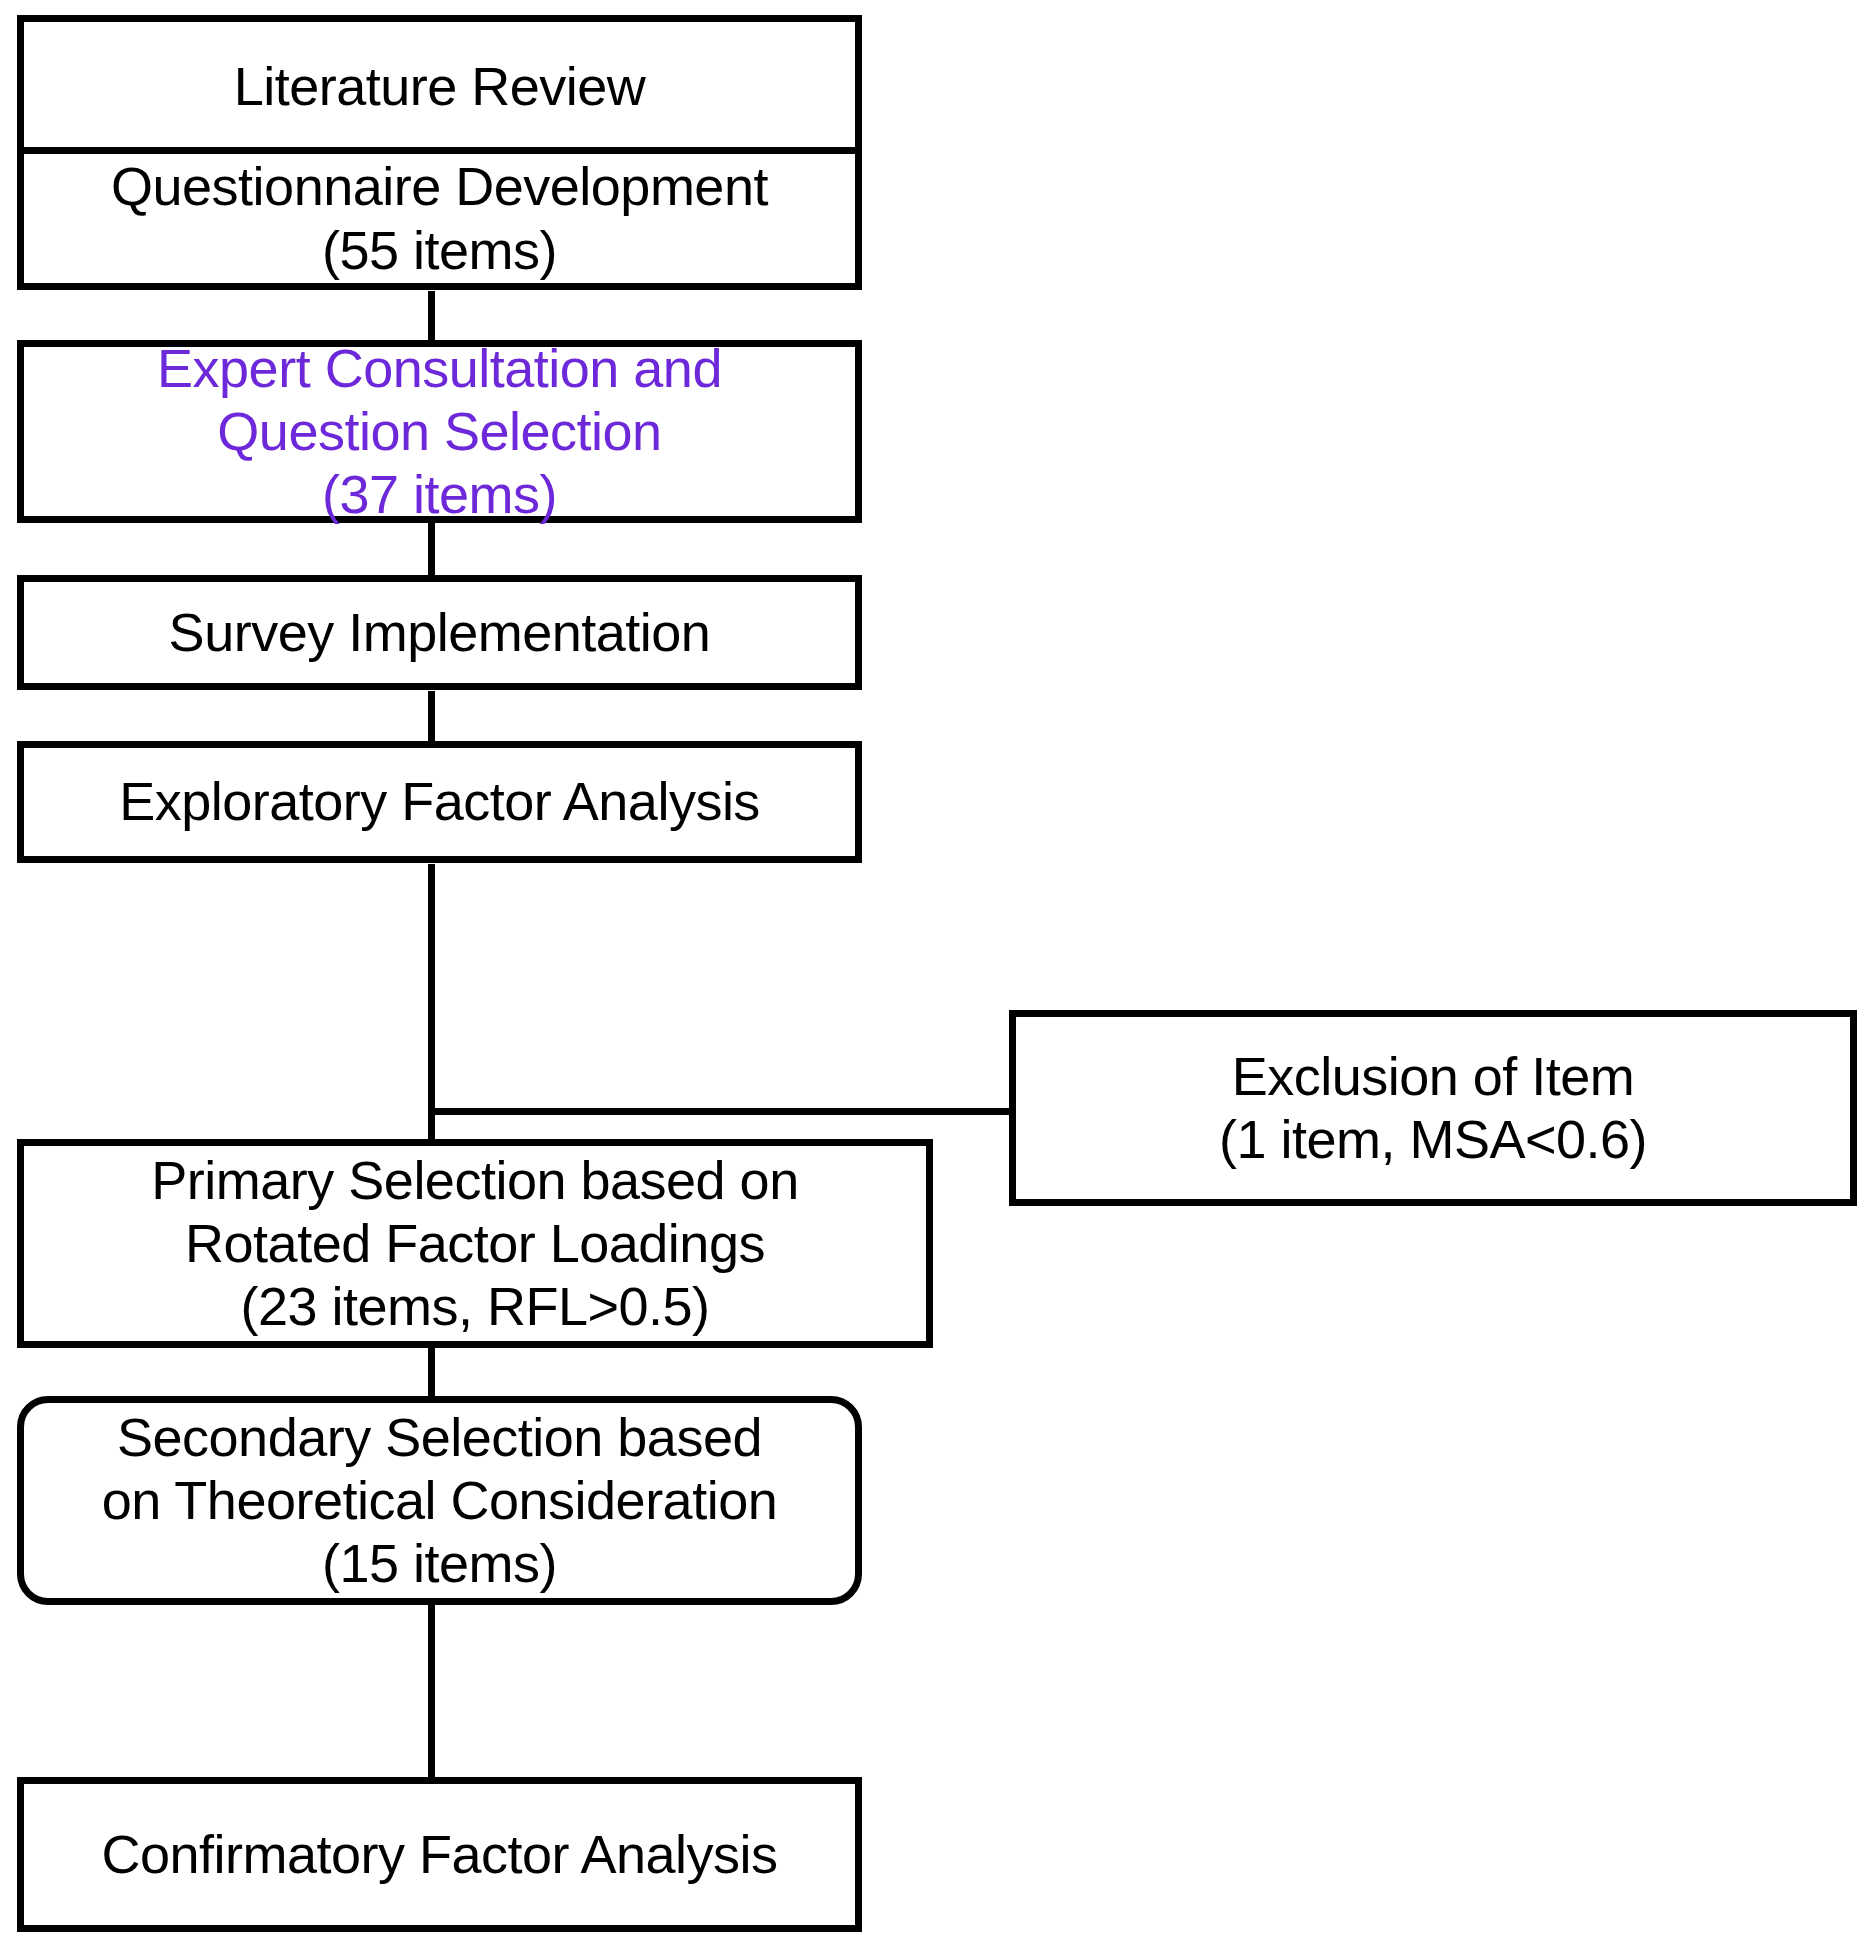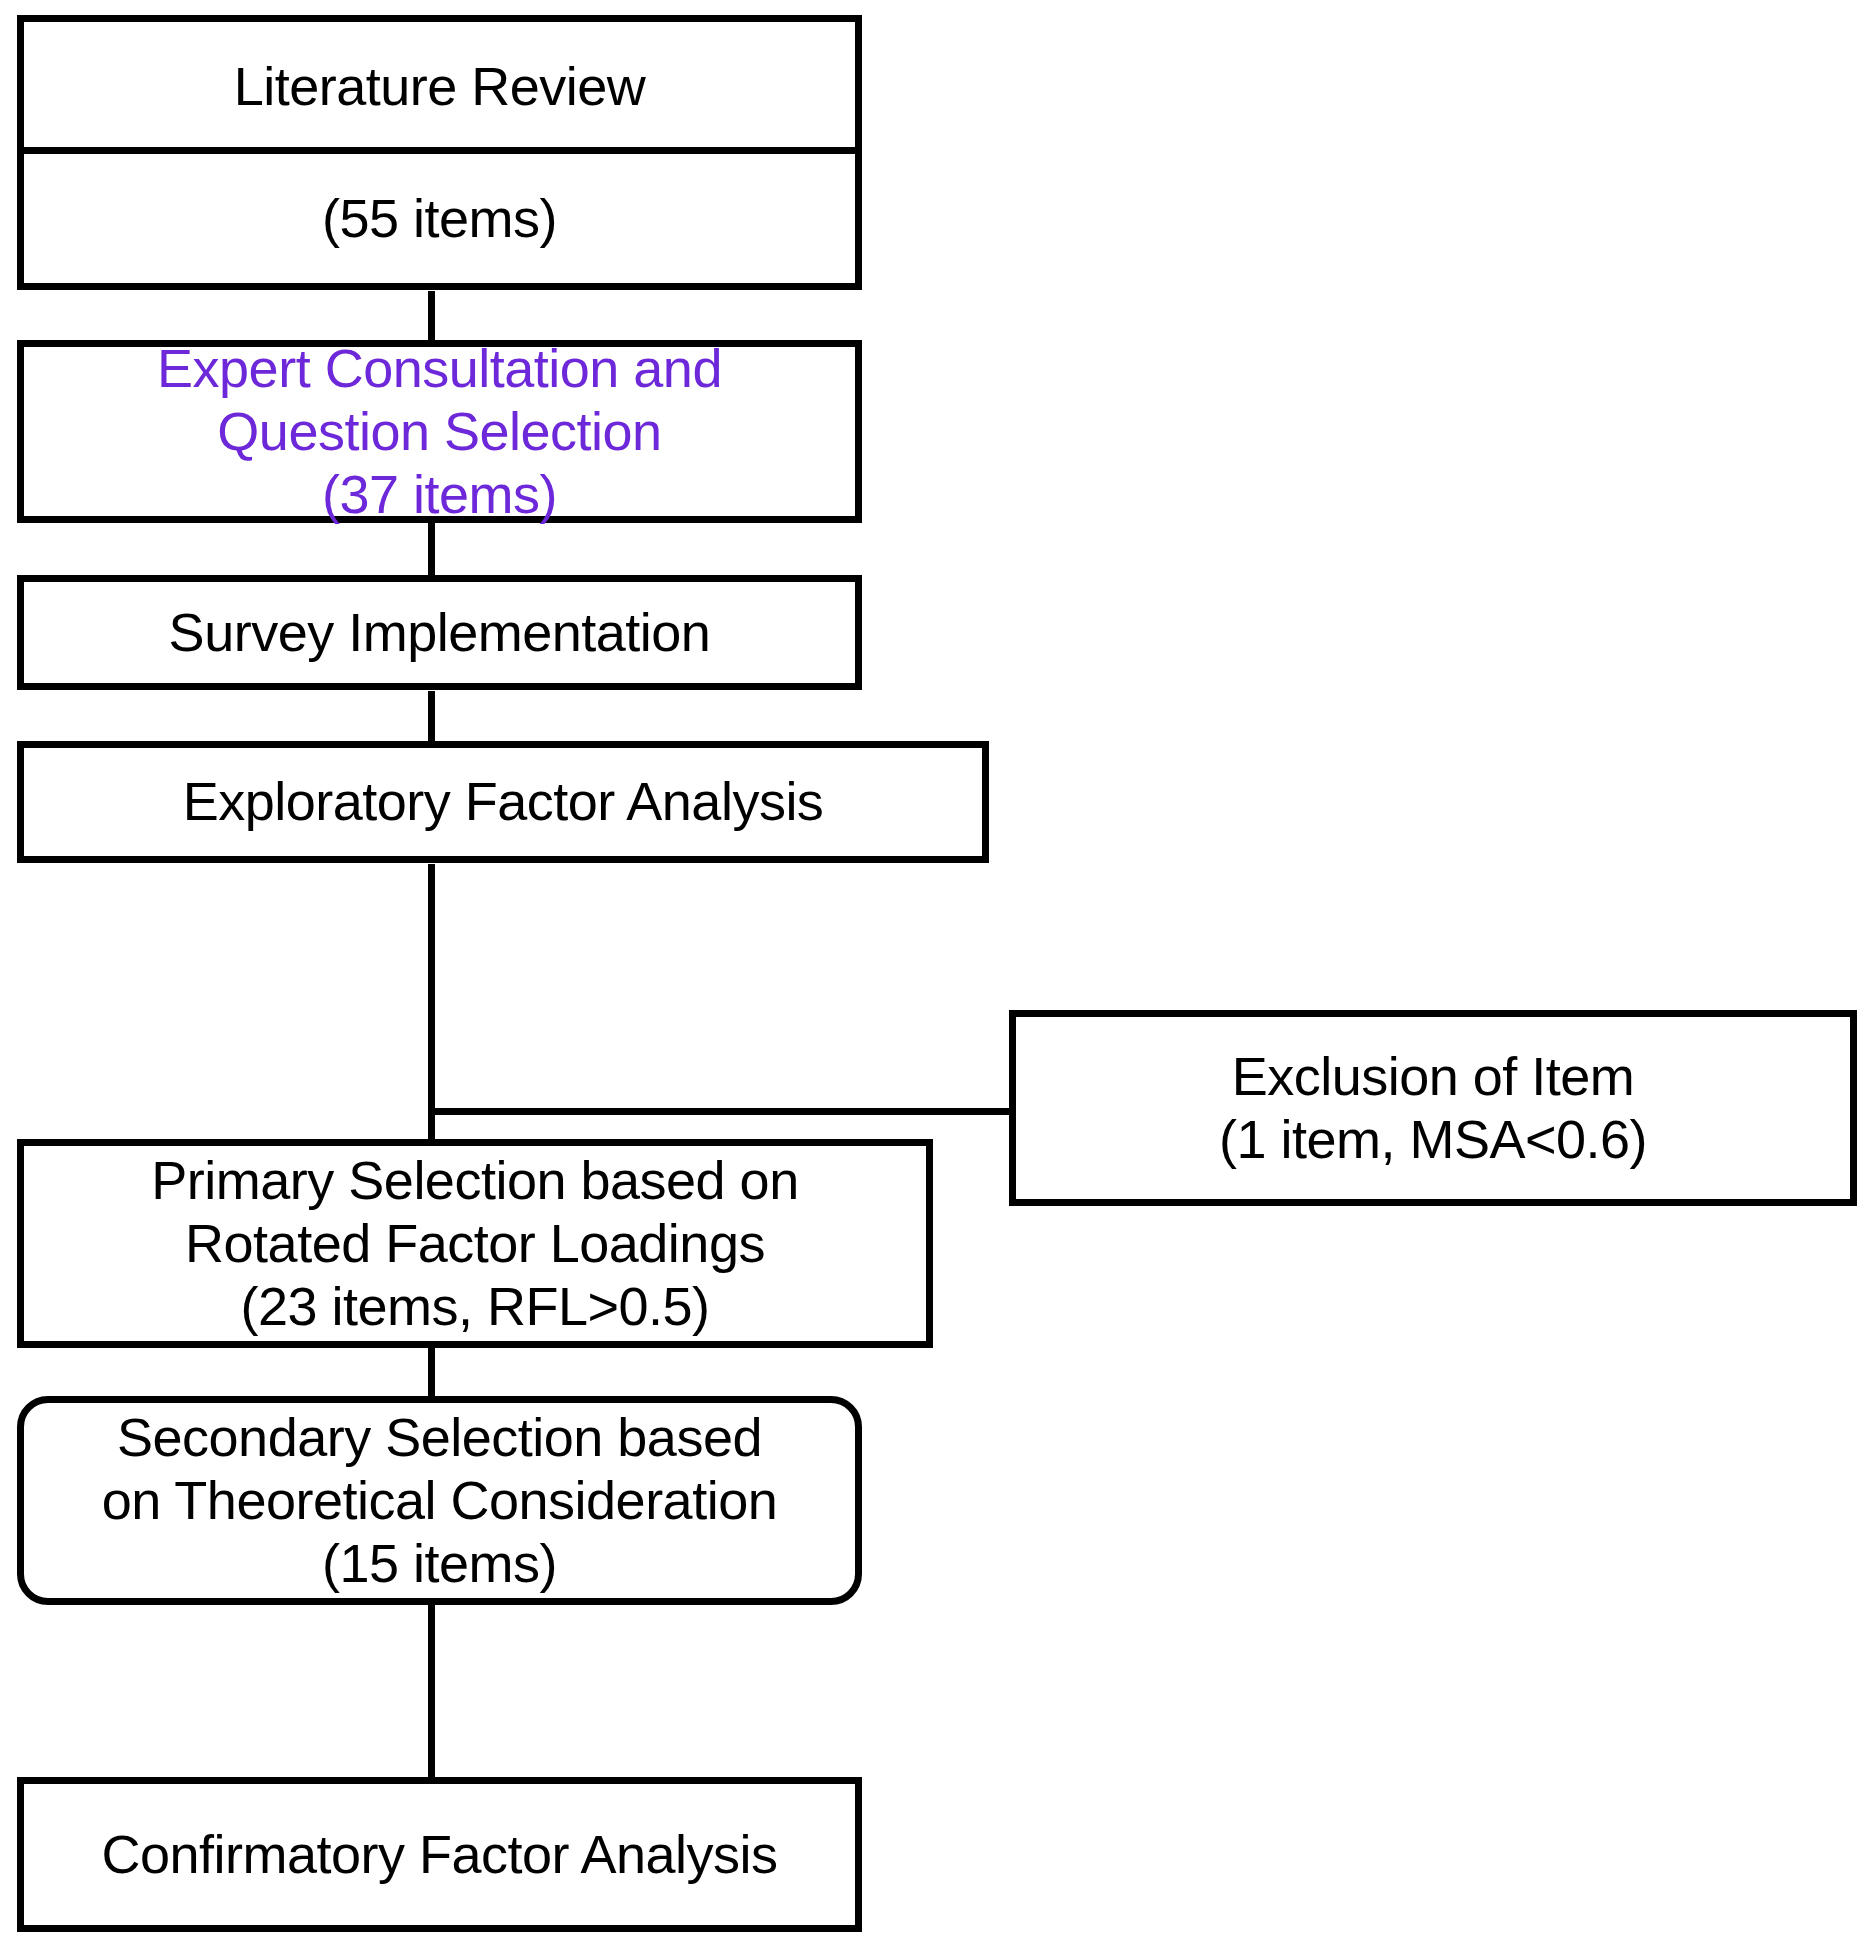--- a/index.html
+++ b/index.html
@@ -56,31 +56,32 @@
       <div class="connector v-connector" style="left: 428px; top: 864px; width: 7px; height: 276px; background: rgb(0, 0, 0);"></div>
       <div class="connector h-connector" style="left: 428px; top: 1108px; height: 7px; width: 581px; background: rgb(0, 0, 0);"></div>
       <div class="connector v-connector" style="left: 428px; top: 1348px; width: 7px; height: 48px; background: rgb(0, 0, 0);"></div>
       <div class="connector v-connector" style="left: 428px; top: 1605px; width: 7px; height: 172px; background: rgb(0, 0, 0);"></div>
     </div>
   <div id="node-layer">
       <div class="node" style="left: 17px; top: 15px; width: 845px; height: 143px; border-color: rgb(0, 0, 0); background: rgb(255, 255, 255); color: rgb(0, 0, 0);">
         <span class="line">Literature Review</span>
       </div>
       <div class="node" style="left: 17px; top: 147px; width: 845px; height: 143px; border-color: rgb(0, 0, 0); background: rgb(255, 255, 255); color: rgb(0, 0, 0);">
+        <span class="line">Questionnaire Development</span>
         <span class="line">(55 items)</span>
       </div>
       <div class="node" style="left: 17px; top: 340px; width: 845px; height: 183px; border-color: rgb(0, 0, 0); background: rgb(255, 255, 255); color: #6d28d9;">
         <span class="line">Expert Consultation and</span>
         <span class="line">Question Selection</span>
         <span class="line">(37 items)</span>
       </div>
       <div class="node" style="left: 17px; top: 575px; width: 845px; height: 115px; border-color: rgb(0, 0, 0); background: rgb(255, 255, 255); color: rgb(0, 0, 0); align-items: center;">
         <span class="line">Survey Implementation</span>
       </div>
-      <div class="node" style="left: 17px; top: 741px; width: 972px; height: 122px; border-color: rgb(0, 0, 0); background: rgb(255, 255, 255); color: rgb(0, 0, 0);">
+      <div class="node" style="left: 17px; top: 741px; width: 845px; height: 122px; border-color: rgb(0, 0, 0); background: rgb(255, 255, 255); color: rgb(0, 0, 0);">
         <span class="line">Exploratory Factor Analysis</span>
       </div>
       <div class="node" style="left: 17px; top: 1139px; width: 916px; height: 209px; border-color: rgb(0, 0, 0); background: rgb(255, 255, 255); color: rgb(0, 0, 0);">
         <span class="line">Primary Selection based on</span>
         <span class="line">Rotated Factor Loadings</span>
         <span class="line">(23 items, RFL&gt;0.5)</span>
       </div>
       <div class="node" style="left: 17px; top: 1396px; width: 845px; height: 209px; border-color: rgb(0, 0, 0); background: rgb(255, 255, 255); color: rgb(0, 0, 0); border-radius: 31px;">
         <span class="line">Secondary Selection based</span>
         <span class="line">on Theoretical Consideration</span>

